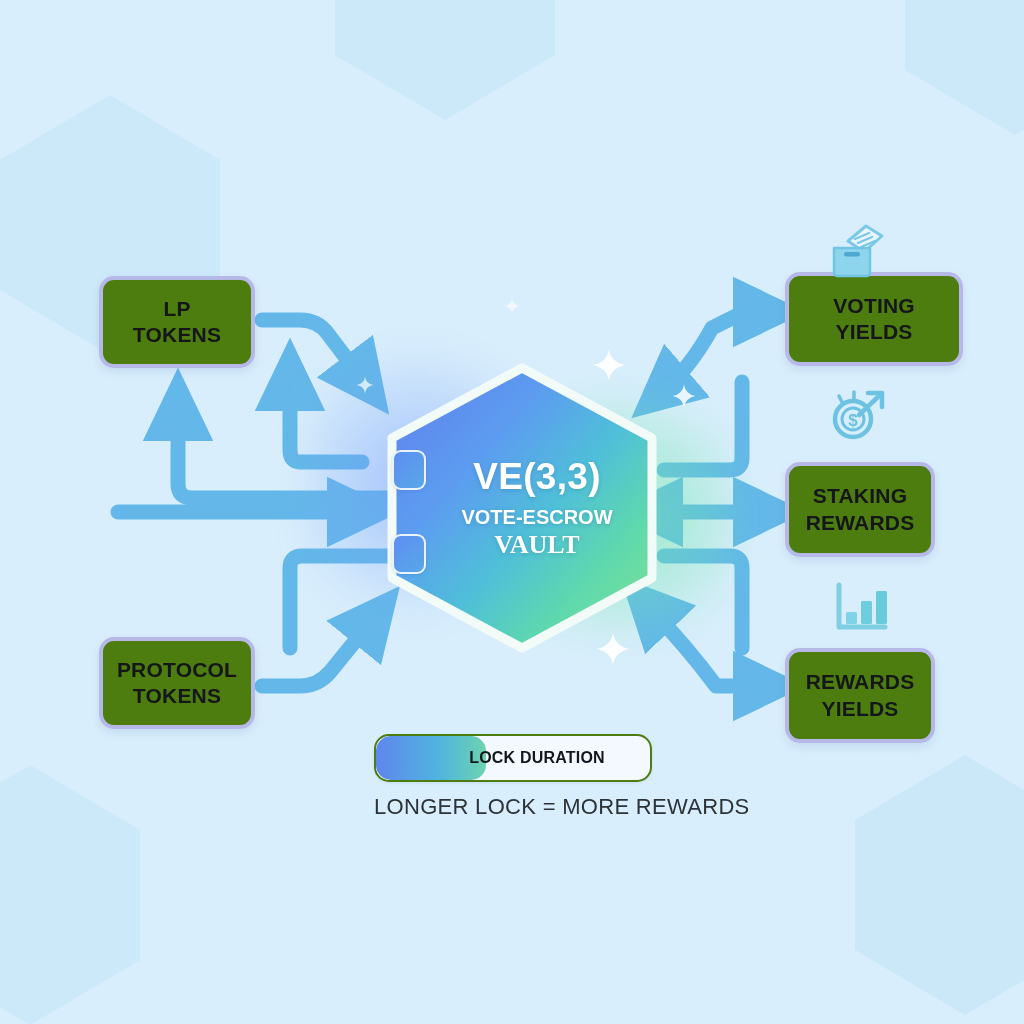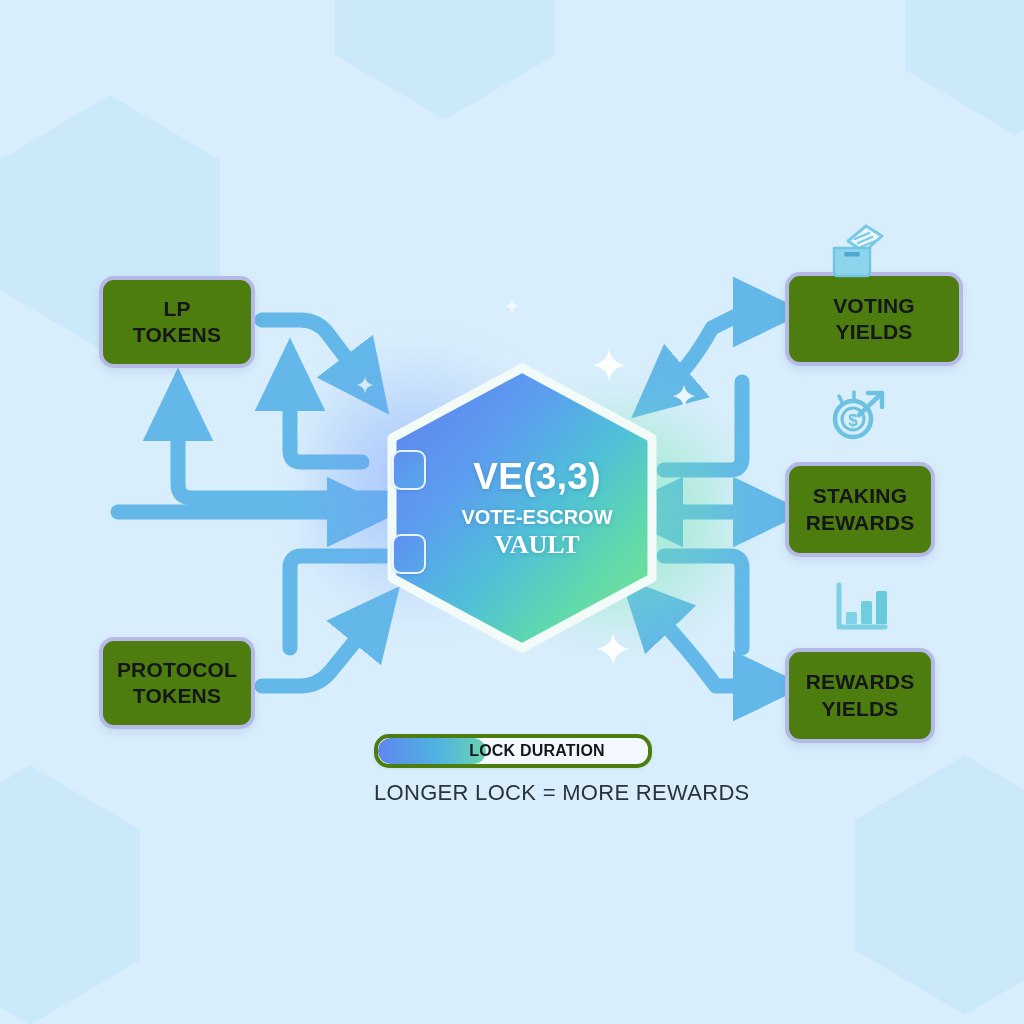--- a/index.html
+++ b/index.html
@@ -100,24 +100,24 @@
   .sparkle { position: absolute; pointer-events: none; }
 
   
   #lock-duration-group {
     position: absolute;
     left: 374px; top: 734px;
     width: 278px;
   }
   #lock-bar {
     position: relative;
-    width: 278px; height: 34px;
+    width: 278px; height: 48px;
     border-radius: 15px;
     background: #f3f9fe;
-    border: 4px solid #4d7c0f;
+    border: 2px solid #4d7c0f;
     overflow: hidden;
     box-shadow: 0 1px 3px rgba(60,110,160,0.12);
   }
   #lock-bar-fill {
     position: absolute; left: 0; top: 0;
     width: 40%; height: 100%;
     border-radius: 15px;
     background: linear-gradient(90deg, #5f86ee 0%, #4fb3e0 55%, #6cd3b0 100%);
   }
   #lock-bar-label {

